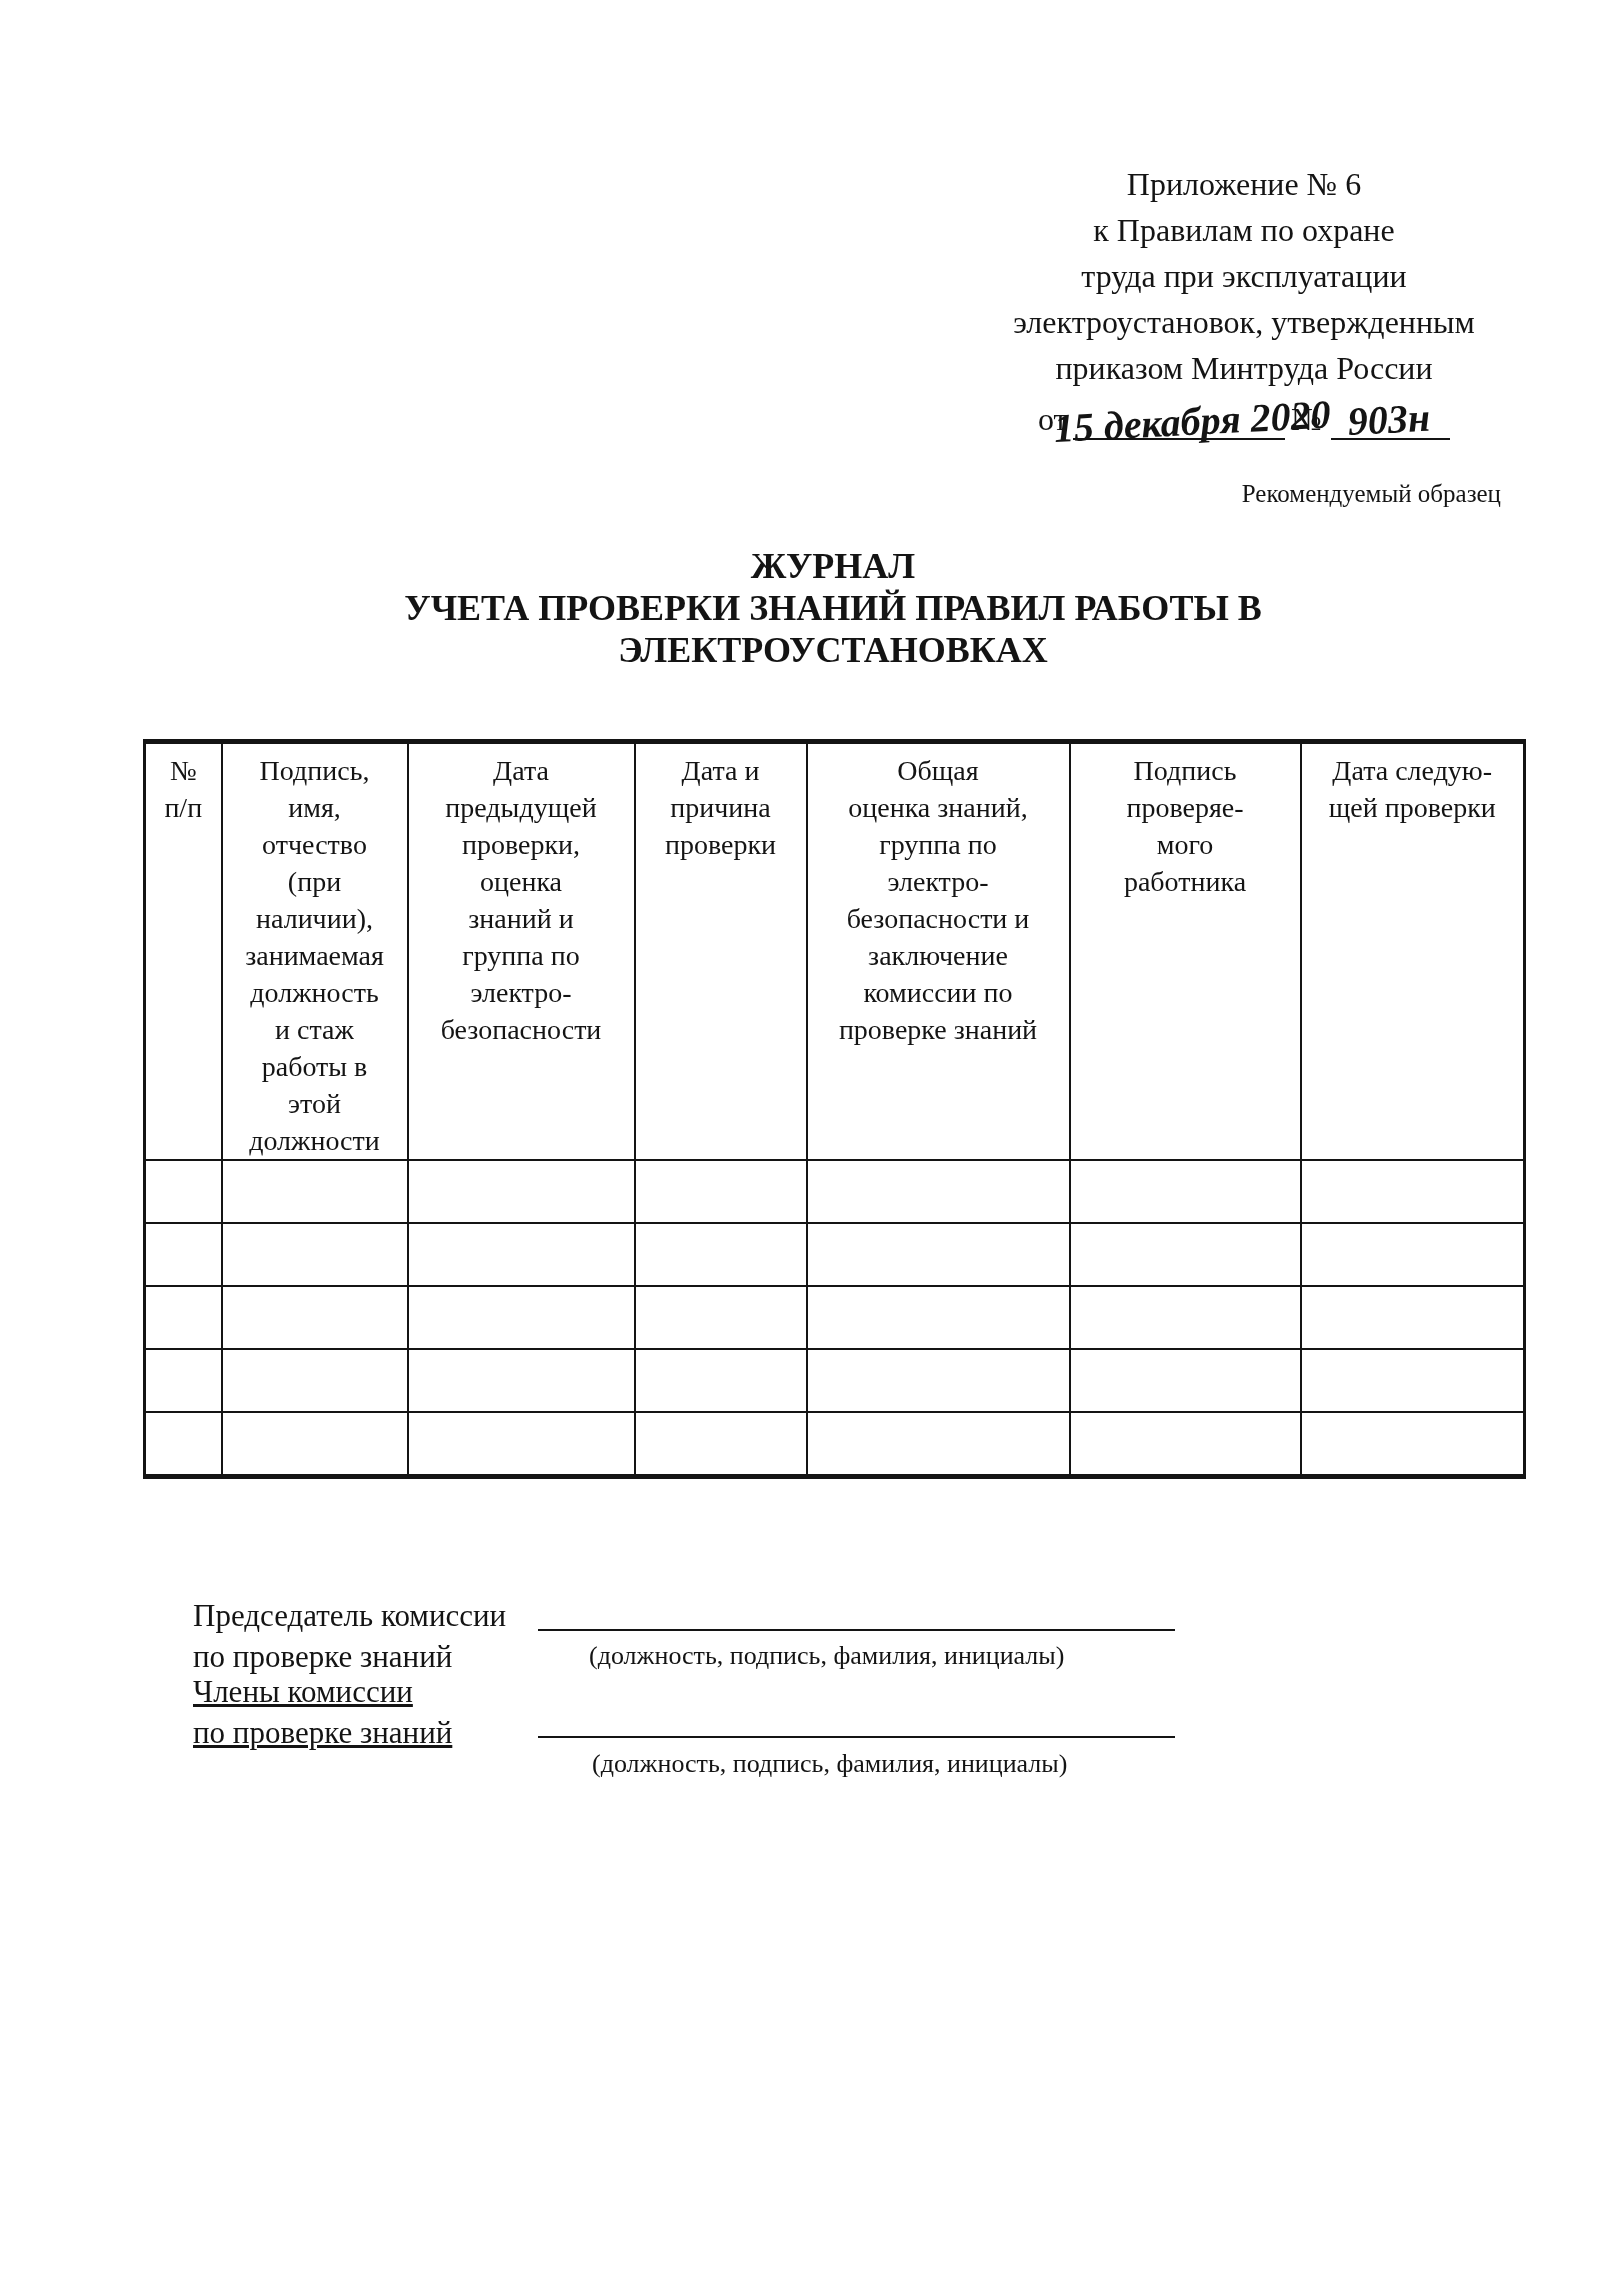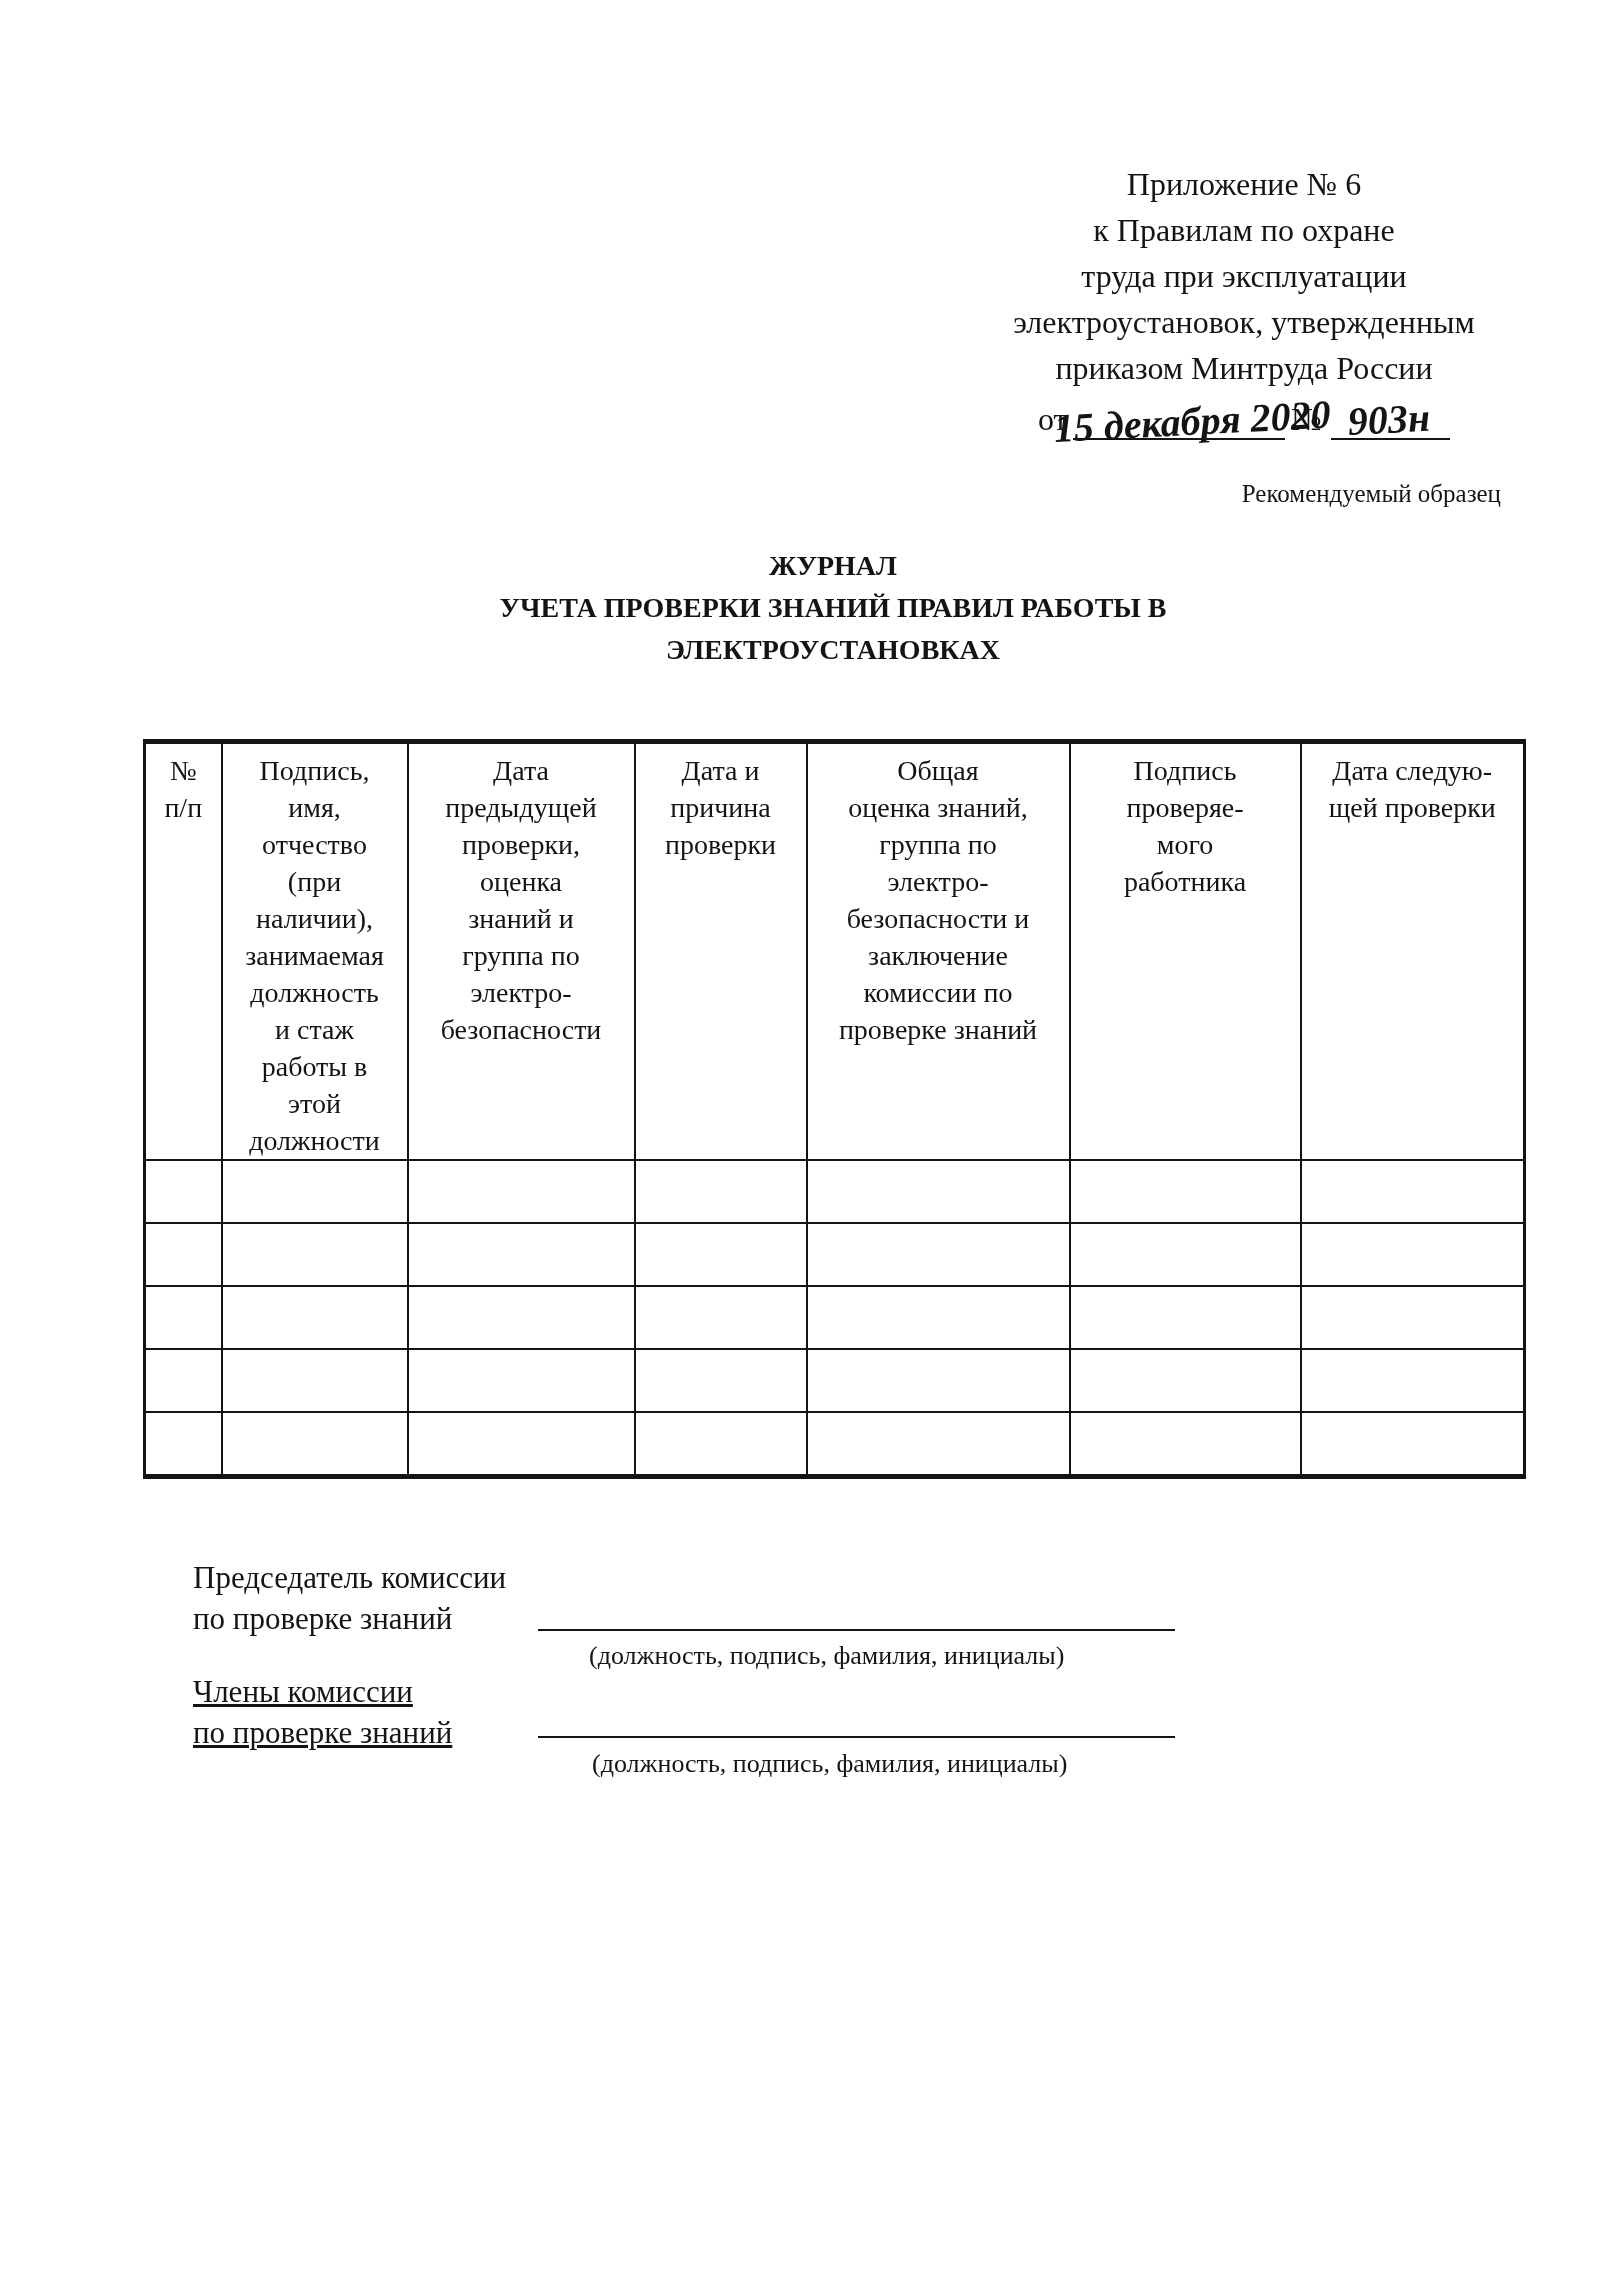--- a/index.html
+++ b/index.html
@@ -70,21 +70,21 @@
     white-space:nowrap;
   }
 
   
   .doc-title{
     position:absolute;
     left:143px; top:545px;
     width:1380px;
     text-align:center;
     font-weight:bold;
-    font-size:28px;
+    font-size:36px;
     line-height:42px;
   }
 
   
   table.journal{
     position:absolute;
     left:143px; top:739px;
     width:1380px;
     border-collapse:collapse;
     table-layout:fixed;
@@ -109,21 +109,21 @@
   col.c4{width:172px;} col.c5{width:263px;} col.c6{width:231px;} col.c7{width:224px;}
 
   
   .footer-label{
     position:absolute;
     left:193px;
     font-size:31px;
     line-height:41px;
     white-space:pre-line;
   }
-  .footer-label.chairman{top:1557px;}
+  .footer-label.chairman{top:1595px;}
   .footer-label.members{top:1671px;text-decoration:underline;}
   .footer-line{
     position:absolute;
     left:538px;
     width:637px;
     border-top:2.6px solid var(--ink);
     height:0;
   }
   .footer-line.first{top:1629px;}
   .footer-line.second{top:1736px;}

